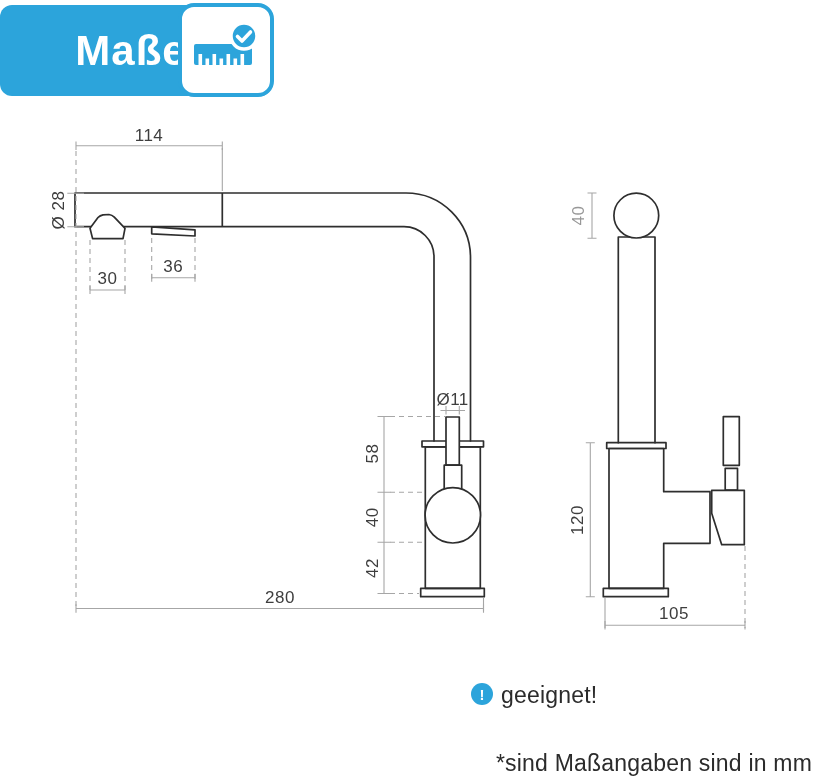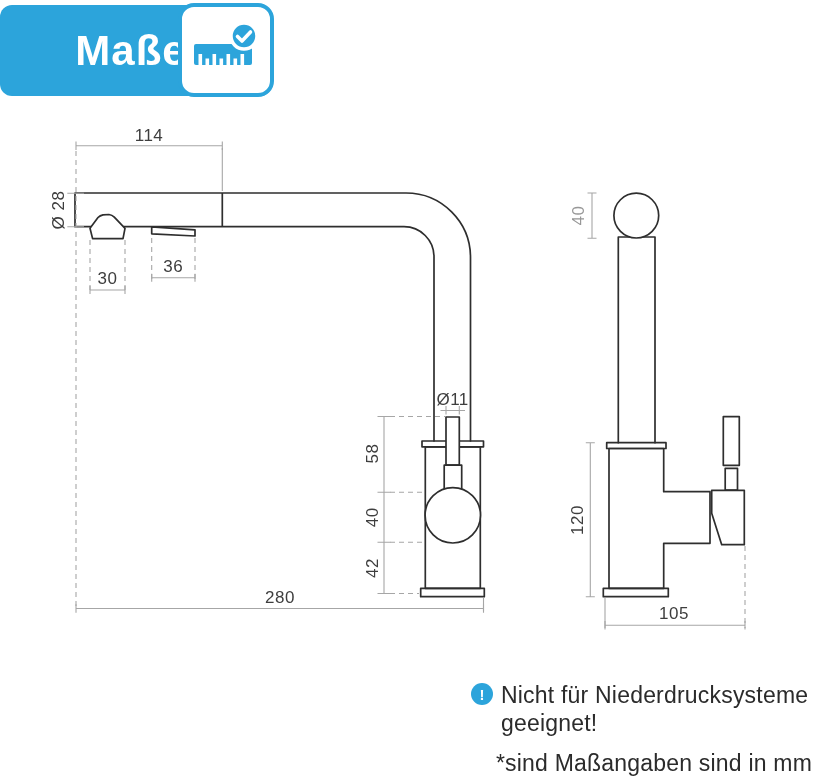--- a/index.html
+++ b/index.html
@@ -144,16 +144,15 @@
     <line class="dim" x1="605" y1="598" x2="605" y2="628"></line>
     <line class="dim dash" x1="745" y1="546" x2="745" y2="628"></line>
     <text class="dlab" x="674" y="619" text-anchor="middle">105</text>
   </g>
 </svg>
 
 <div class="info-dot">
   <span>!</span>
 </div>
 <div class="note">
-  <div>Nicht für Niederdrucksysteme</div>
   <div>geeignet!</div>
 </div>
 <div class="disclaimer">*sind Maßangaben sind in mm</div>
 
 </body></html>

